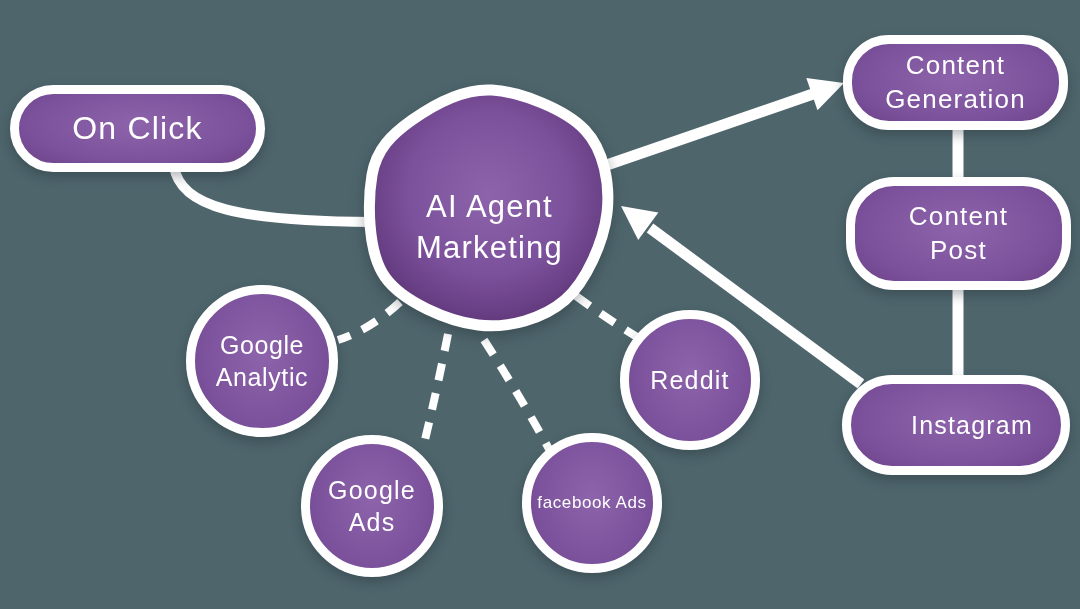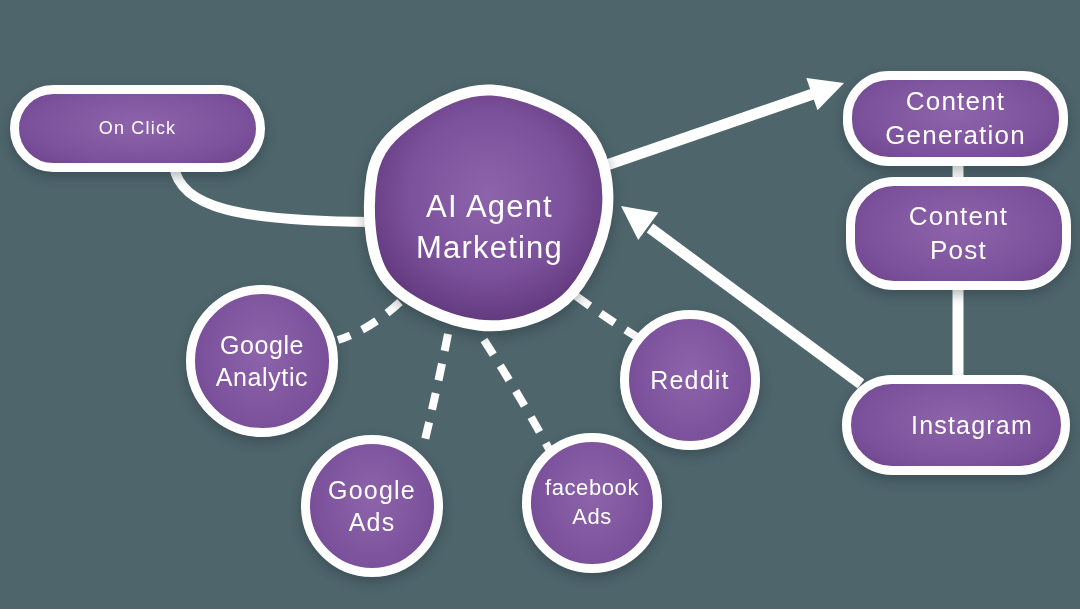--- a/index.html
+++ b/index.html
@@ -64,39 +64,39 @@
     left: 372px; top: 90px;
     width: 235px; height: 235px;
     display: flex;
     align-items: center;
     justify-content: center;
     pointer-events: none;
   }
   .center-label { font-size: 31px; width: 190px; line-height: 1.32; margin-top: 40px; }
 
   #node-on-click        { left: 10px;  top: 85px;  width: 255px; height: 87px;  border-radius: 44px; }
-  #node-on-click .node-label { font-size: 18px; }
+  #node-on-click .node-label { font-size: 32px; }
 
-  #node-content-generation { left: 843px; top: 35px;  width: 225px; height: 95px;  border-radius: 46px; margin-top: 36px; }
+  #node-content-generation { left: 843px; top: 35px;  width: 225px; height: 95px;  border-radius: 46px; }
   #node-content-generation .node-label { font-size: 26px; width: 160px; }
 
   #node-content-post    { left: 846px; top: 177px; width: 225px; height: 113px; border-radius: 48px; }
   #node-content-post .node-label { font-size: 26px; width: 130px; }
 
   #node-instagram       { left: 842px; top: 375px; width: 228px; height: 100px; border-radius: 50px; }
   #node-instagram .node-label { font-size: 25px; margin-left: 32px; }
 
   #node-google-analytic { left: 186px; top: 285px; width: 152px; height: 152px; }
   #node-google-analytic .node-label { font-size: 25px; width: 122px; letter-spacing: 0.6px; }
 
   #node-google-ads      { left: 301px; top: 435px; width: 142px; height: 142px; }
   #node-google-ads .node-label { font-size: 25px; width: 100px; }
 
   #node-facebook-ads    { left: 522px; top: 433px; width: 140px; height: 140px; }
-  #node-facebook-ads .node-label { font-size: 22px; width: 118px; letter-spacing: 0.6px; }
+  #node-facebook-ads .node-label { font-size: 17px; width: 118px; letter-spacing: 0.6px; }
 
   #node-reddit          { left: 620px; top: 310px; width: 140px; height: 140px; }
   #node-reddit .node-label { font-size: 25px; }
 </style>
 </head>
 <body>
 
 <div id="canvas">
 
   <svg class="layer" viewBox="0 0 1080 609">

